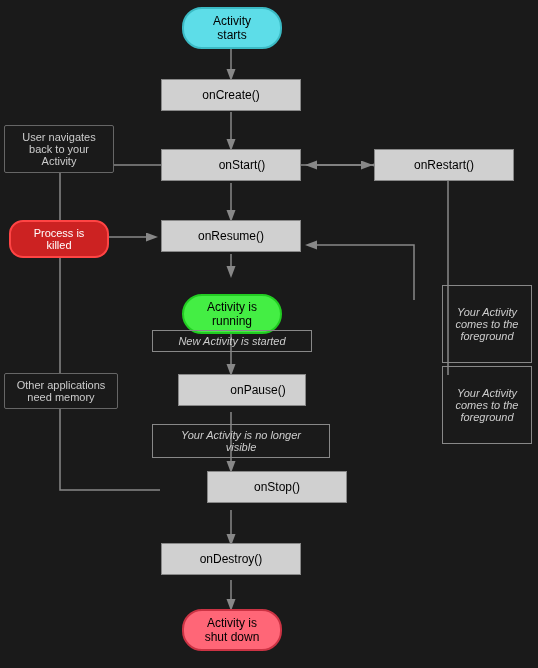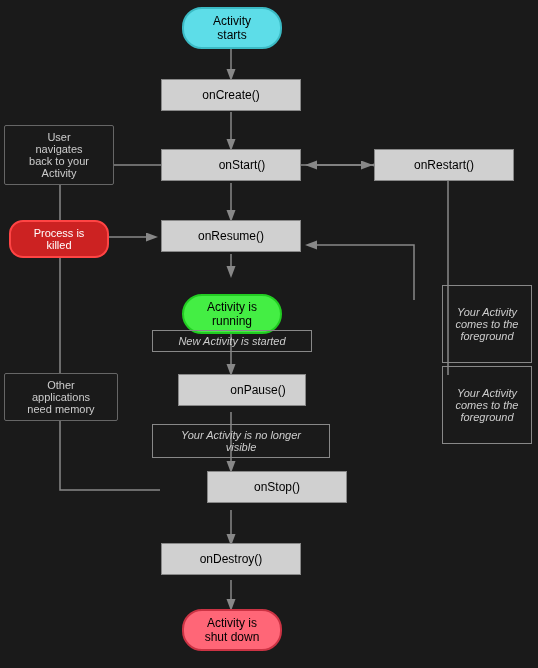--- a/index.html
+++ b/index.html
@@ -58,21 +58,21 @@
       top: 0;
       left: 0;
       width: 538px;
       height: 668px;
       pointer-events: none;
     }
     .side-label {
       position: absolute;
       background: #1a1a1a;
       border: 1px solid #666;
-      padding: 5px 22px;
+      padding: 5px 10px;
       text-align: center;
       color: #ccc;
       font-size: 11px;
       border-radius: 2px;
     }
     .side-label-red {
       background: #cc2222;
       border: 2px solid #ff4444;
       border-radius: 14px;
       color: #fff;

